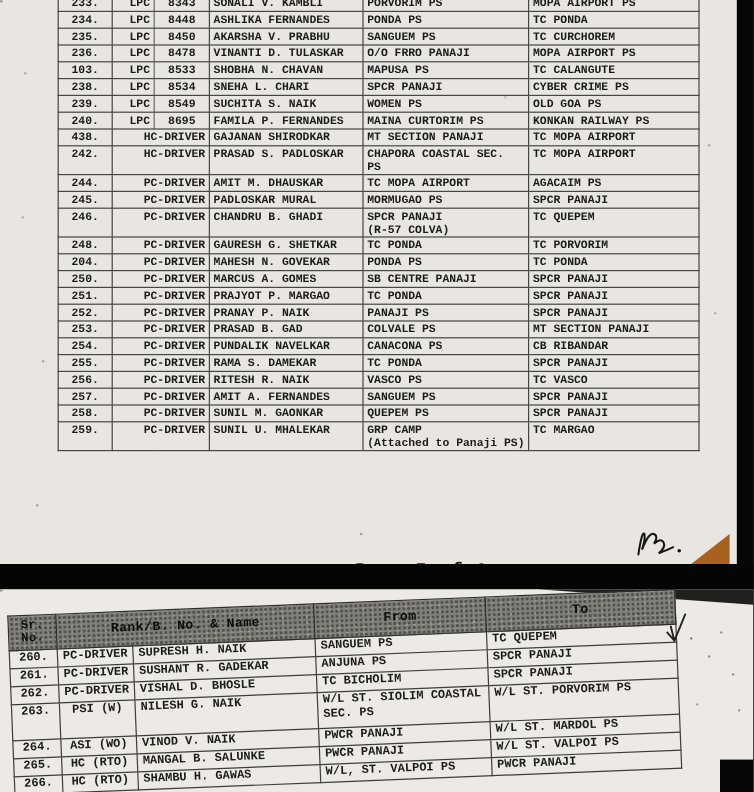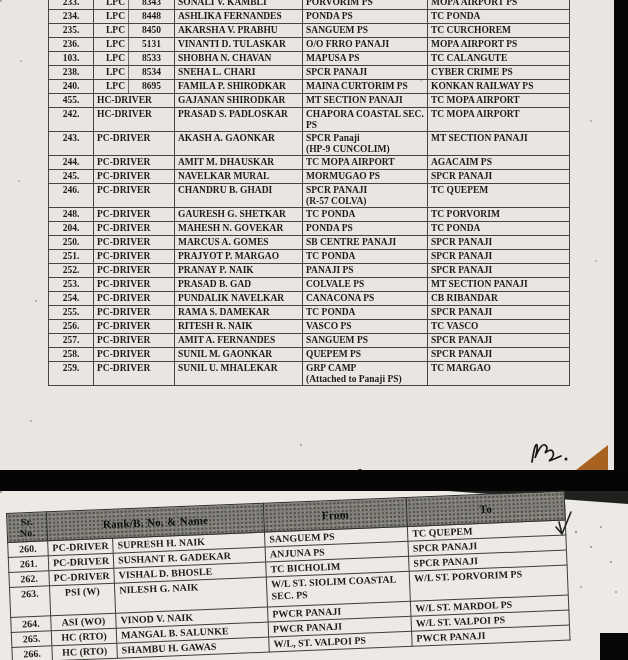--- a/index.html
+++ b/index.html
@@ -1,31 +1,31 @@
 <!DOCTYPE html>
 <html><head>
 <meta charset="utf-8">
 <style>
   html,body{margin:0;padding:0;background:#000;}
   .stage{position:relative;width:628px;height:660px;background:#060606;overflow:hidden;
-         font-family:Liberation Serif, serif;color:#1b1b1b;}
+         font-family:Liberation Mono, monospace;color:#1b1b1b;}
 
   
   .page-top{position:absolute;left:0;top:0;width:614px;height:470px;background:#e9e6e1;}
   .page-top::before{content:"";position:absolute;width:2px;height:2px;border-radius:50%;background:#9a968f;
     box-shadow: 20px 60px 0 #b0aca4, 35px 300px 0 #a8a49c, 18px 180px 0 #b5b1a9, 590px 120px 0 #aaa59d,
                 595px 260px 0 #b2aea6, 30px 420px 0 #a8a49c, 300px 444px 0 #9b978f, 420px 80px 0 #c0bcb4;}
 
   table.t1{position:absolute;left:48px;top:-5px;border-collapse:collapse;table-layout:fixed;}
   table.t1 td{border:1px solid #454545;font-weight:bold;font-size:9.5px;line-height:11px;
               padding:1px 3px 0 3px;vertical-align:top;height:12px;overflow:hidden;white-space:nowrap;}
   .t1 .c-sr{text-align:center;}
   .t1 .c-rank{text-align:right;border-right:1px solid #6a6a6a;}
   .t1 .c-badge{text-align:center;}
-  .t1 .c-rank2{text-align:left;}
+  .t1 .c-rank2{text-align:right;}
   .t1 .c-name,.t1 .c-from,.t1 .c-to{text-align:left;}
 
   .footer-text{position:absolute;left:296px;top:467px;font-size:16px;font-weight:bold;letter-spacing:.4px;}
   .scribble{position:absolute;left:524px;top:434px;}
   .corner-fold{position:absolute;left:576px;top:445px;width:0;height:0;
                border-bottom:25px solid #a8611f;border-left:32px solid transparent;}
 
   
   .gap-band{position:absolute;left:0;top:470px;width:628px;height:21px;background:#050505;}
 
@@ -90,21 +90,21 @@
             <td class="c-sr">235.</td>
             <td class="c-rank">LPC</td>
             <td class="c-badge">8450</td>
             <td class="c-name">AKARSHA V. PRABHU</td>
             <td class="c-from">SANGUEM PS</td>
             <td class="c-to">TC CURCHOREM</td>
           </tr>
           <tr>
             <td class="c-sr">236.</td>
             <td class="c-rank">LPC</td>
-            <td class="c-badge">5131</td>
+            <td class="c-badge">8478</td>
             <td class="c-name">VINANTI D. TULASKAR</td>
             <td class="c-from">O/O FRRO PANAJI</td>
             <td class="c-to">MOPA AIRPORT PS</td>
           </tr>
           <tr>
             <td class="c-sr">103.</td>
             <td class="c-rank">LPC</td>
             <td class="c-badge">8533</td>
             <td class="c-name">SHOBHA N. CHAVAN</td>
             <td class="c-from">MAPUSA PS</td>
@@ -112,59 +112,60 @@
           </tr>
           <tr>
             <td class="c-sr">238.</td>
             <td class="c-rank">LPC</td>
             <td class="c-badge">8534</td>
             <td class="c-name">SNEHA L. CHARI</td>
             <td class="c-from">SPCR PANAJI</td>
             <td class="c-to">CYBER CRIME PS</td>
           </tr>
           <tr>
+            <td class="c-sr">239.</td>
+            <td class="c-rank">LPC</td>
+            <td class="c-badge">8549</td>
+            <td class="c-name">SUCHITA S. NAIK</td>
+            <td class="c-from">WOMEN PS</td>
+            <td class="c-to">OLD GOA PS</td>
+          </tr>
+          <tr>
             <td class="c-sr">240.</td>
             <td class="c-rank">LPC</td>
             <td class="c-badge">8695</td>
-            <td class="c-name">FAMILA P. SHIRODKAR</td>
+            <td class="c-name">FAMILA P. FERNANDES</td>
             <td class="c-from">MAINA CURTORIM PS</td>
             <td class="c-to">KONKAN RAILWAY PS</td>
           </tr>
           <tr>
-            <td class="c-sr">455.</td>
+            <td class="c-sr">438.</td>
             <td class="c-rank2" colspan="2">HC-DRIVER</td>
             <td class="c-name">GAJANAN SHIRODKAR</td>
             <td class="c-from">MT SECTION PANAJI</td>
             <td class="c-to">TC MOPA AIRPORT</td>
           </tr>
           <tr>
             <td class="c-sr">242.</td>
             <td class="c-rank2" colspan="2">HC-DRIVER</td>
             <td class="c-name">PRASAD S. PADLOSKAR</td>
             <td class="c-from">CHAPORA COASTAL SEC.<br>PS</td>
             <td class="c-to">TC MOPA AIRPORT</td>
           </tr>
           <tr>
-            <td class="c-sr">243.</td>
-            <td class="c-rank2" colspan="2">PC-DRIVER</td>
-            <td class="c-name">AKASH A. GAONKAR</td>
-            <td class="c-from">SPCR Panaji<br>(HP-9 CUNCOLIM)</td>
-            <td class="c-to">MT SECTION PANAJI</td>
-          </tr>
-          <tr>
             <td class="c-sr">244.</td>
             <td class="c-rank2" colspan="2">PC-DRIVER</td>
             <td class="c-name">AMIT M. DHAUSKAR</td>
             <td class="c-from">TC MOPA AIRPORT</td>
             <td class="c-to">AGACAIM PS</td>
           </tr>
           <tr>
             <td class="c-sr">245.</td>
             <td class="c-rank2" colspan="2">PC-DRIVER</td>
-            <td class="c-name">NAVELKAR MURAL</td>
+            <td class="c-name">PADLOSKAR MURAL</td>
             <td class="c-from">MORMUGAO PS</td>
             <td class="c-to">SPCR PANAJI</td>
           </tr>
           <tr>
             <td class="c-sr">246.</td>
             <td class="c-rank2" colspan="2">PC-DRIVER</td>
             <td class="c-name">CHANDRU B. GHADI</td>
             <td class="c-from">SPCR PANAJI<br>(R-57 COLVA)</td>
             <td class="c-to">TC QUEPEM</td>
           </tr>

